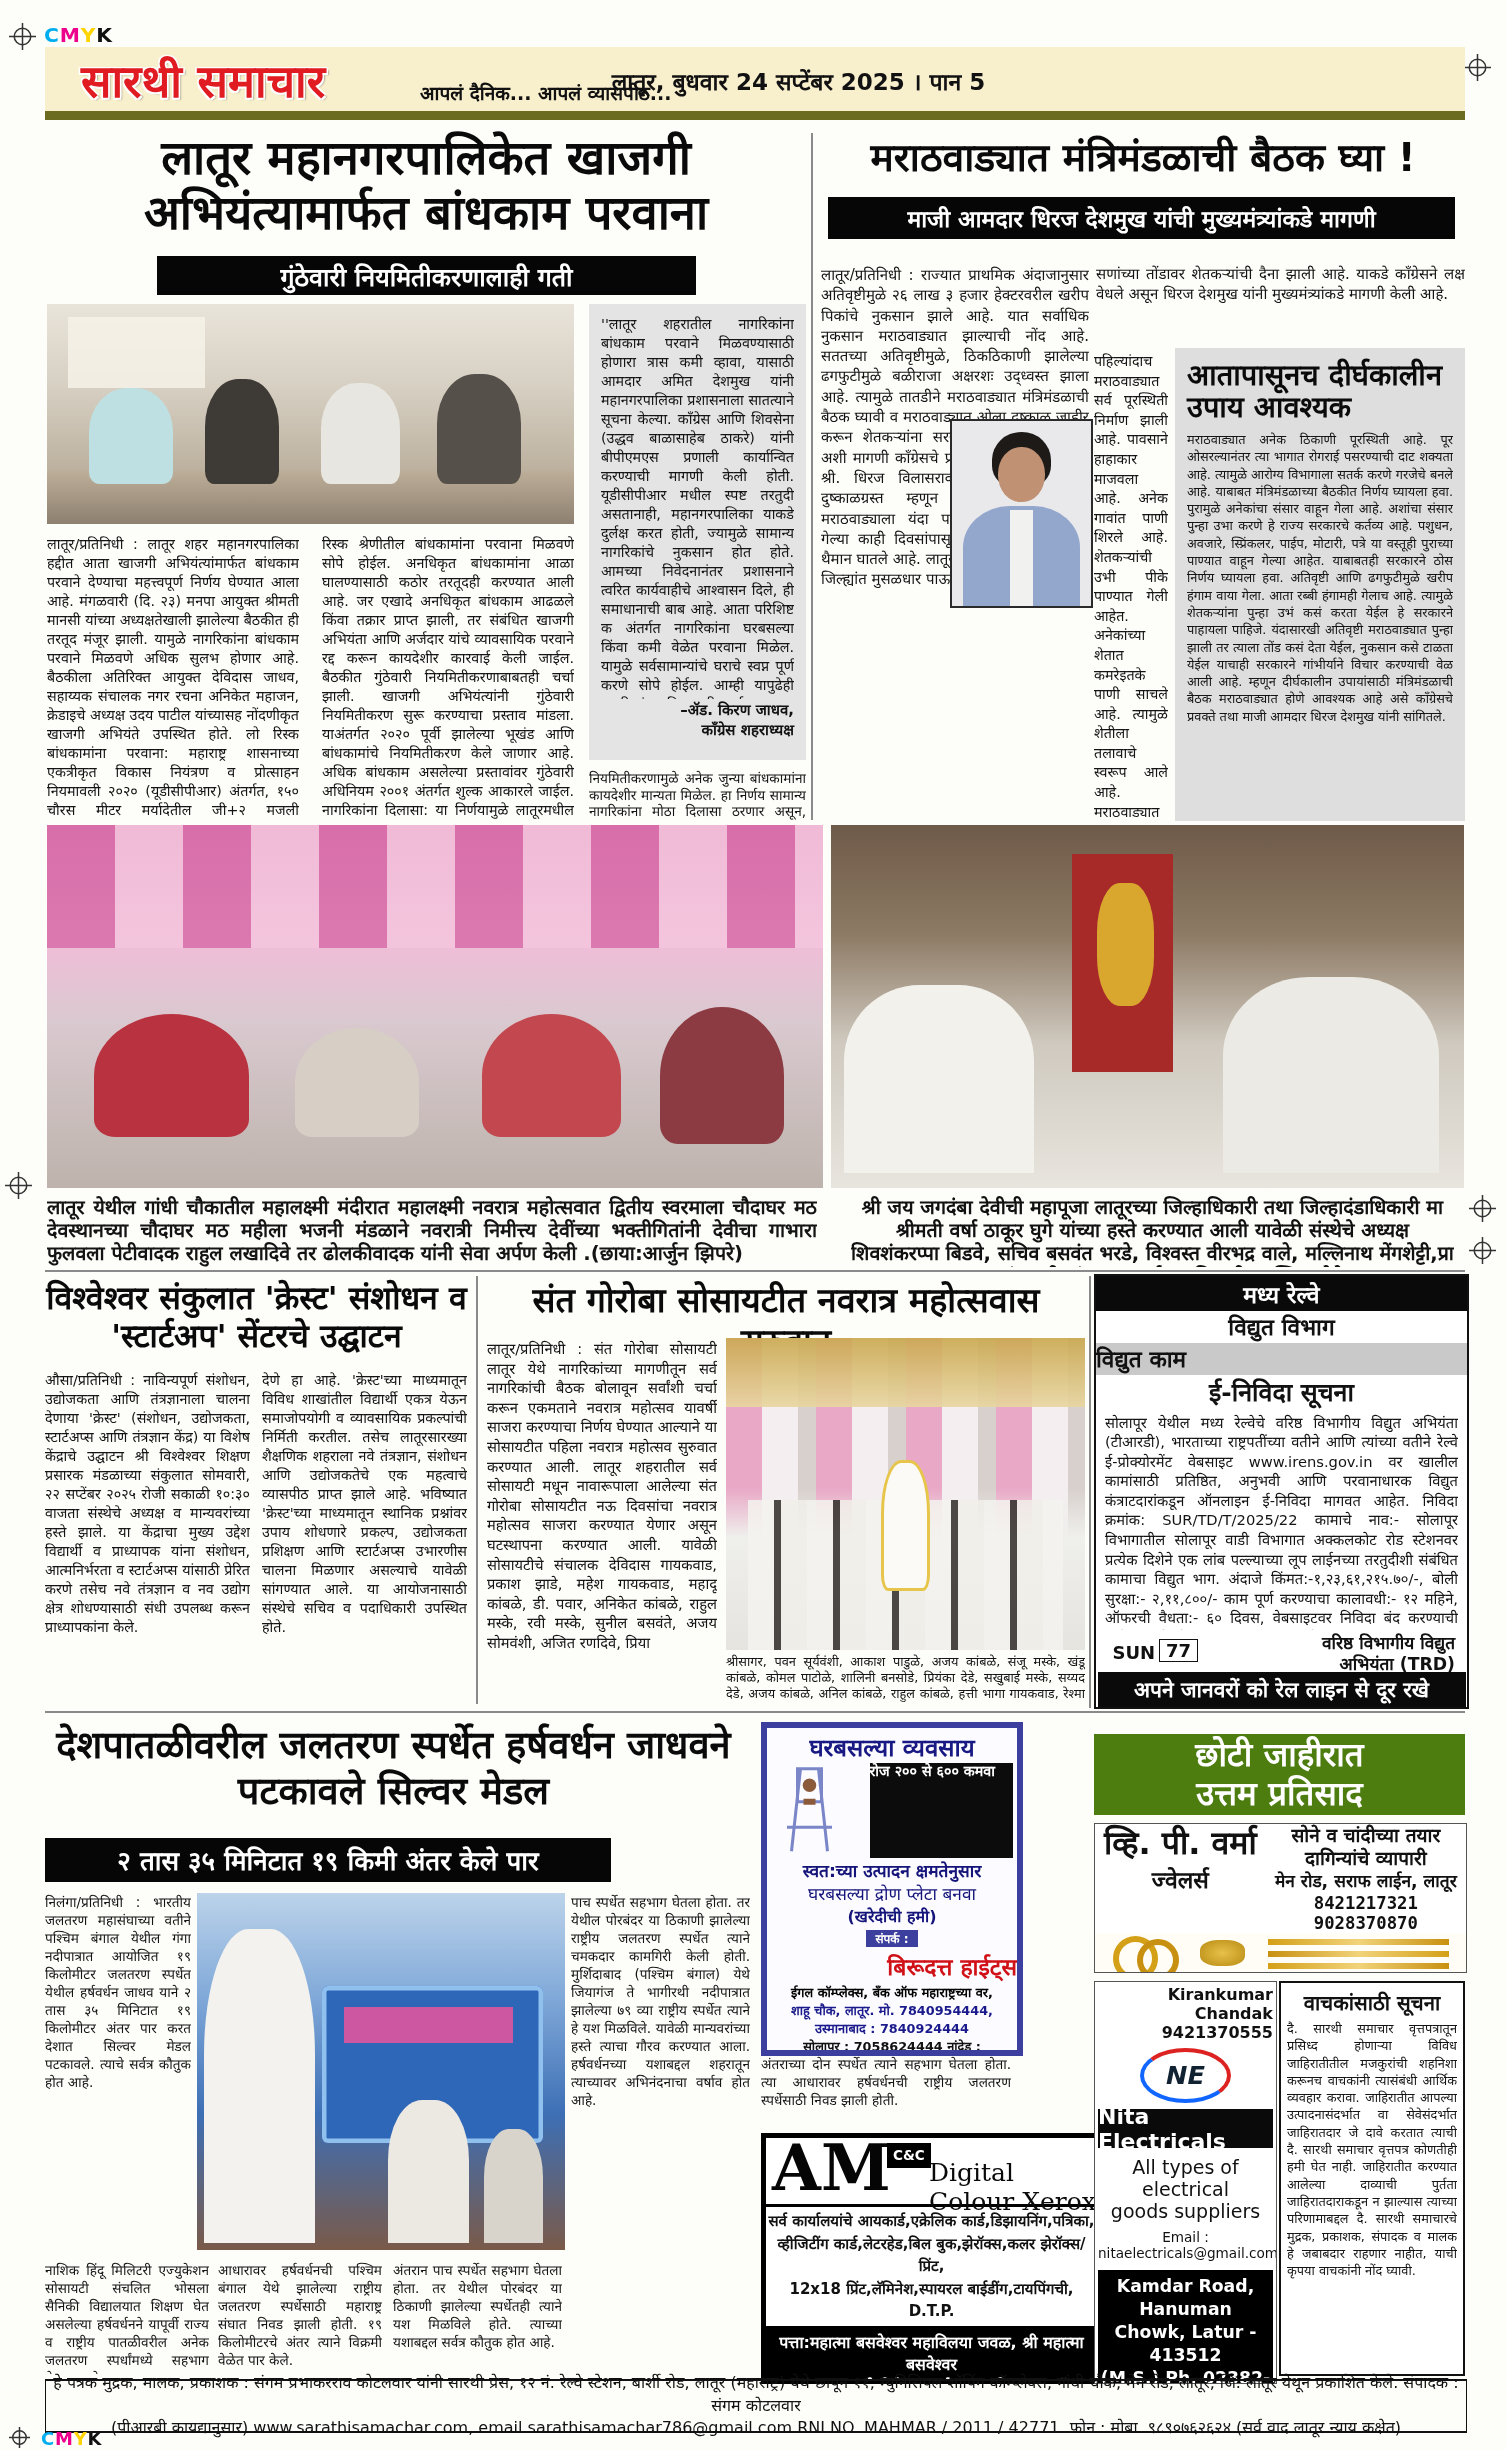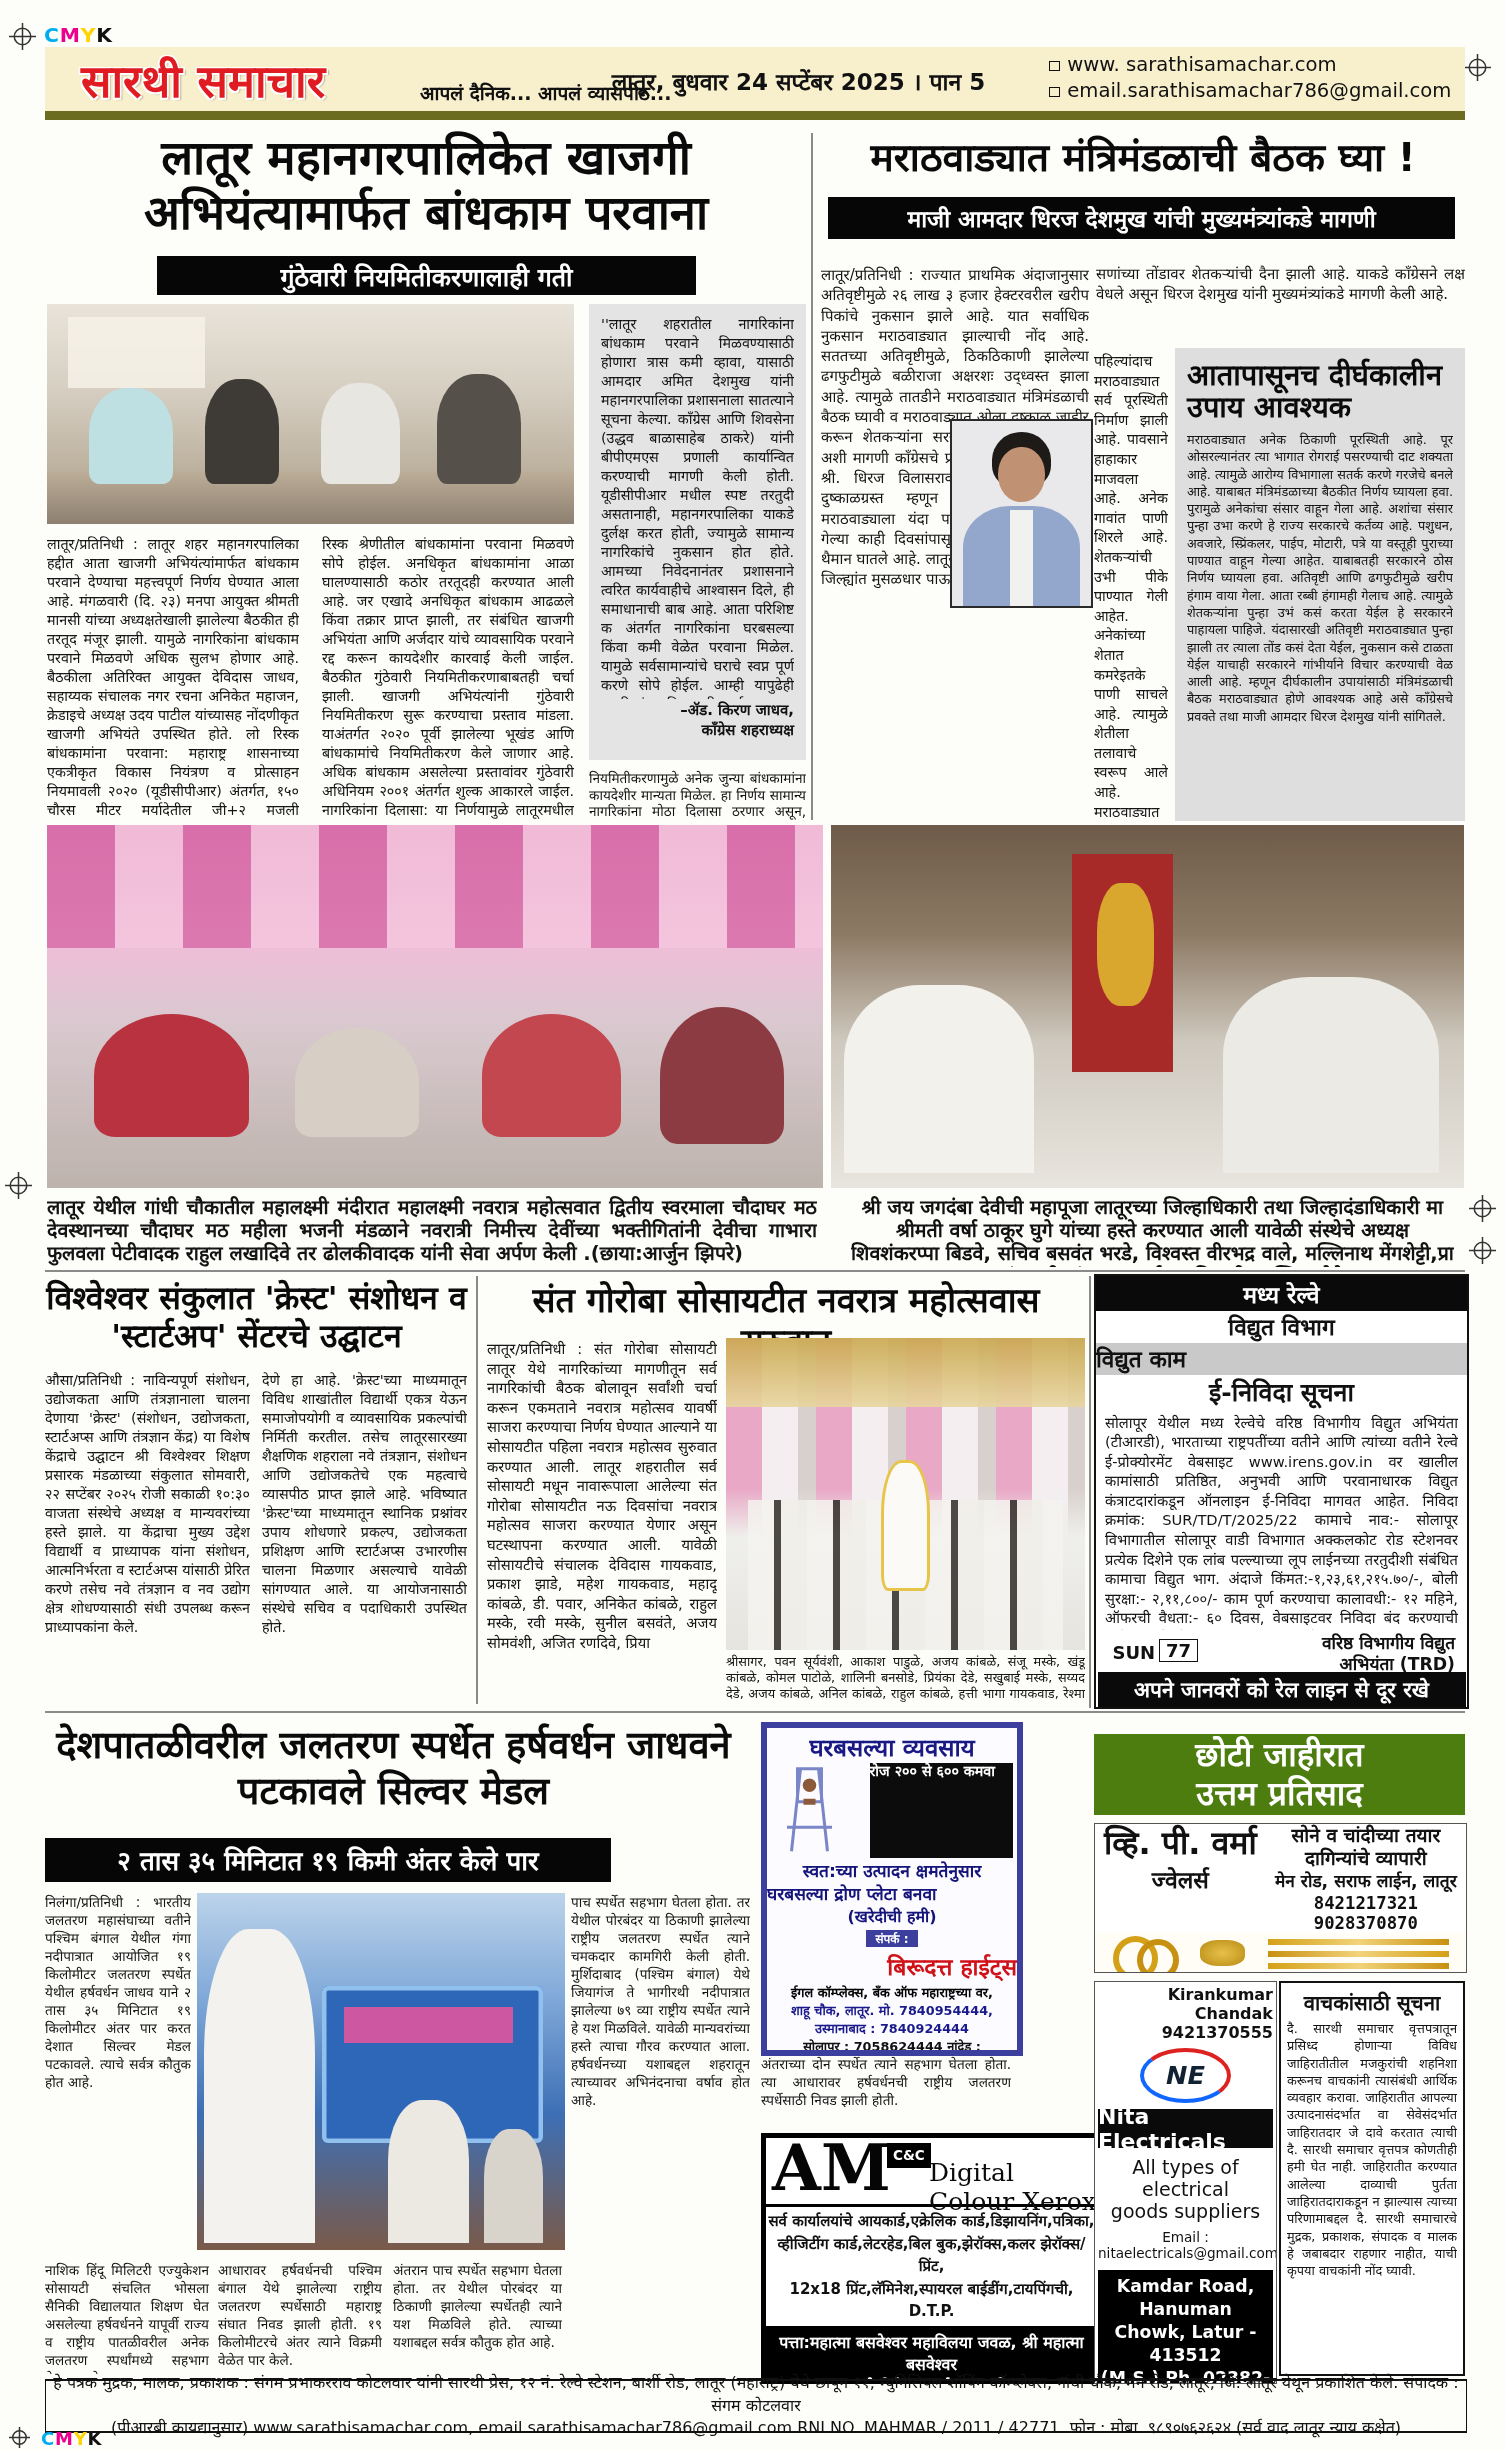--- a/index.html
+++ b/index.html
@@ -43,24 +43,20 @@
         <circle cx="18" cy="18" r="11" fill="none" stroke="#333" stroke-width="2"></circle>
         <line x1="18" y1="0" x2="18" y2="36" stroke="#333" stroke-width="2"></line>
         <line x1="0" y1="18" x2="36" y2="18" stroke="#333" stroke-width="2"></line>
       </svg>
   </div>
 
   <div class="abs" style="left:45px;top:47px;width:1420px;height:65px;background:#f8efcd;">
     <div class="abs" style="left:36px;top:1.5px;font-size:45px;font-weight:bold;color:#e01b22;text-shadow:1.5px 1.5px 0 #fff,-1.5px -1.5px 0 #fff,1.5px -1.5px 0 #fff,-1.5px 1.5px 0 #fff,2.3px 2.3px 1.5px rgba(0,0,0,.35);">सारथी समाचार</div>
     <div class="abs" style="left:375px;top:33px;font-size:19px;font-weight:bold;color:#111;">आपलं दैनिक... आपलं व्यासपीठ...</div>
     <div class="abs" style="left:520px;top:18px;width:467px;text-align:center;font-size:23px;font-weight:bold;color:#111;">लातूर, बुधवार 24 सप्टेंबर 2025 । पान 5</div>
-    <div class="abs" style="right:13.6px;top:6px;font-size:19.6px;color:#111;text-align:left;">
-      <div style="margin-bottom:3px;"><span style="display:inline-block;width:8.3px;height:8.3px;border:1.5px solid #111;margin-right:7.5px;"></span><span>www. sarathisamachar.com</span></div>
-      <div><span style="display:inline-block;width:8.3px;height:8.3px;border:1.5px solid #111;margin-right:7.5px;"></span><span>email.sarathisamachar786@gmail.com</span></div>
-    </div>
   </div>
   <div class="abs" style="left:45px;top:111px;width:1420px;height:9px;background:#6b6c20;"></div>
 
   <div class="abs headline" style="left:45px;top:130px;width:762px;font-size:47px;line-height:1.18;">लातूर महानगरपालिकेत खाजगी अभियंत्यामार्फत बांधकाम परवाना</div>
   <div class="abs bar" style="left:157px;top:256px;width:539px;height:39px;font-size:25px;">गुंठेवारी नियमितीकरणालाही गती</div>
 
   <div class="photo" style="left:47px;top:304px;width:527px;height:220px;background:linear-gradient(180deg,#e9e4da 0%,#d6cfc2 38%,#bfb4a2 72%,#a79a86 100%);">
     <div class="fig" style="left:4%;top:6%;width:26%;height:32%;background:#f6f2e7;opacity:.85;"></div>
     <div class="fig" style="left:0;bottom:0;width:100%;height:24%;background:linear-gradient(#bcae98,#8e8070);"></div>
     <div class="fig" style="left:8%;top:38%;width:16%;height:44%;background:#bfe0e2;border-radius:45% 45% 12% 12%;"></div>
@@ -196,21 +192,21 @@
         <rect x="26" y="6" width="32" height="44" fill="none" stroke="#7a86c8" stroke-width="4"></rect>
         <circle cx="42" cy="28" r="9" fill="#8a5a3a"></circle>
           <rect x="34" y="46" width="16" height="8" fill="#8a5a3a"></rect>
         <line x1="12" y1="84" x2="72" y2="84" stroke="#7a86c8" stroke-width="4"></line>
       </svg>
       <div style="position:absolute;right:4.5px;top:0;width:143px;height:95px;background:#0c0c0c;clip-path:polygon(50% 0,60% 14%,75% 4%,78% 20%,95% 16%,90% 33%,100% 40%,90% 52%,100% 64%,85% 68%,90% 85%,73% 80%,70% 98%,56% 88%,46% 100%,38% 85%,22% 94%,22% 76%,6% 78%,13% 62%,0 54%,10% 42%,2% 28%,18% 27%,16% 10%,32% 15%,36% 2%;display:flex;align-items:center;justify-content:center;">
         <span style="color:#fff;font-weight:bold;font-size:14.3px;width:83px;text-align:center;line-height:1.25;">रोज २०० से ६०० कमवा</span>
       </div>
     </div>
     <div style="text-align:center;font-weight:bold;color:#14147a;font-size:17.3px;">स्वत:च्या उत्पादन क्षमतेनुसार</div>
-    <div style="text-align:left;font-weight:bold;color:#14147a;font-size:17.3px;">घरबसल्या द्रोण प्लेटा बनवा</div>
+    <div style="text-align:center;font-weight:normal;color:#14147a;font-size:17.3px;">घरबसल्या द्रोण प्लेटा बनवा</div>
     <div style="text-align:center;font-weight:bold;color:#14147a;font-size:16px;">(खरेदीची हमी)</div>
     <div style="text-align:center;margin:3px 0;"><span style="background:#3c3f9d;color:#fff;font-size:12px;padding:1.5px 9px;font-weight:bold;">संपर्क :</span></div>
     <div style="text-align:right;font-weight:bold;color:#d01218;font-size:23px;">बिरूदत्त हाईट्स</div>
     <div style="text-align:center;font-weight:bold;color:#000000;font-size:12.8px;margin-top:1.5px;">ईगल कॉम्प्लेक्स, बँक ऑफ महाराष्ट्रच्या वर,</div>
     <div style="text-align:center;font-weight:bold;color:#1a1a8c;font-size:12.8px;">शाहू चौक, लातूर. मो. 7840954444,</div>
     <div style="text-align:center;font-weight:bold;color:#1a1a8c;font-size:12.8px;">उस्मानाबाद : 7840924444</div>
     <div style="text-align:center;font-weight:bold;color:#111;font-size:12.8px;">सोलापूर : 7058624444   नांदेड : 9156024444</div>
   </div>
 
   <div class="abs bodytext" style="left:761px;top:2055px;width:250px;height:69px;font-size:13.6px;line-height:18px;">अंतराच्या दोन स्पर्धेत त्याने सहभाग घेतला होता. त्या आधारावर हर्षवर्धनची राष्ट्रीय जलतरण स्पर्धेसाठी निवड झाली होती.</div>

